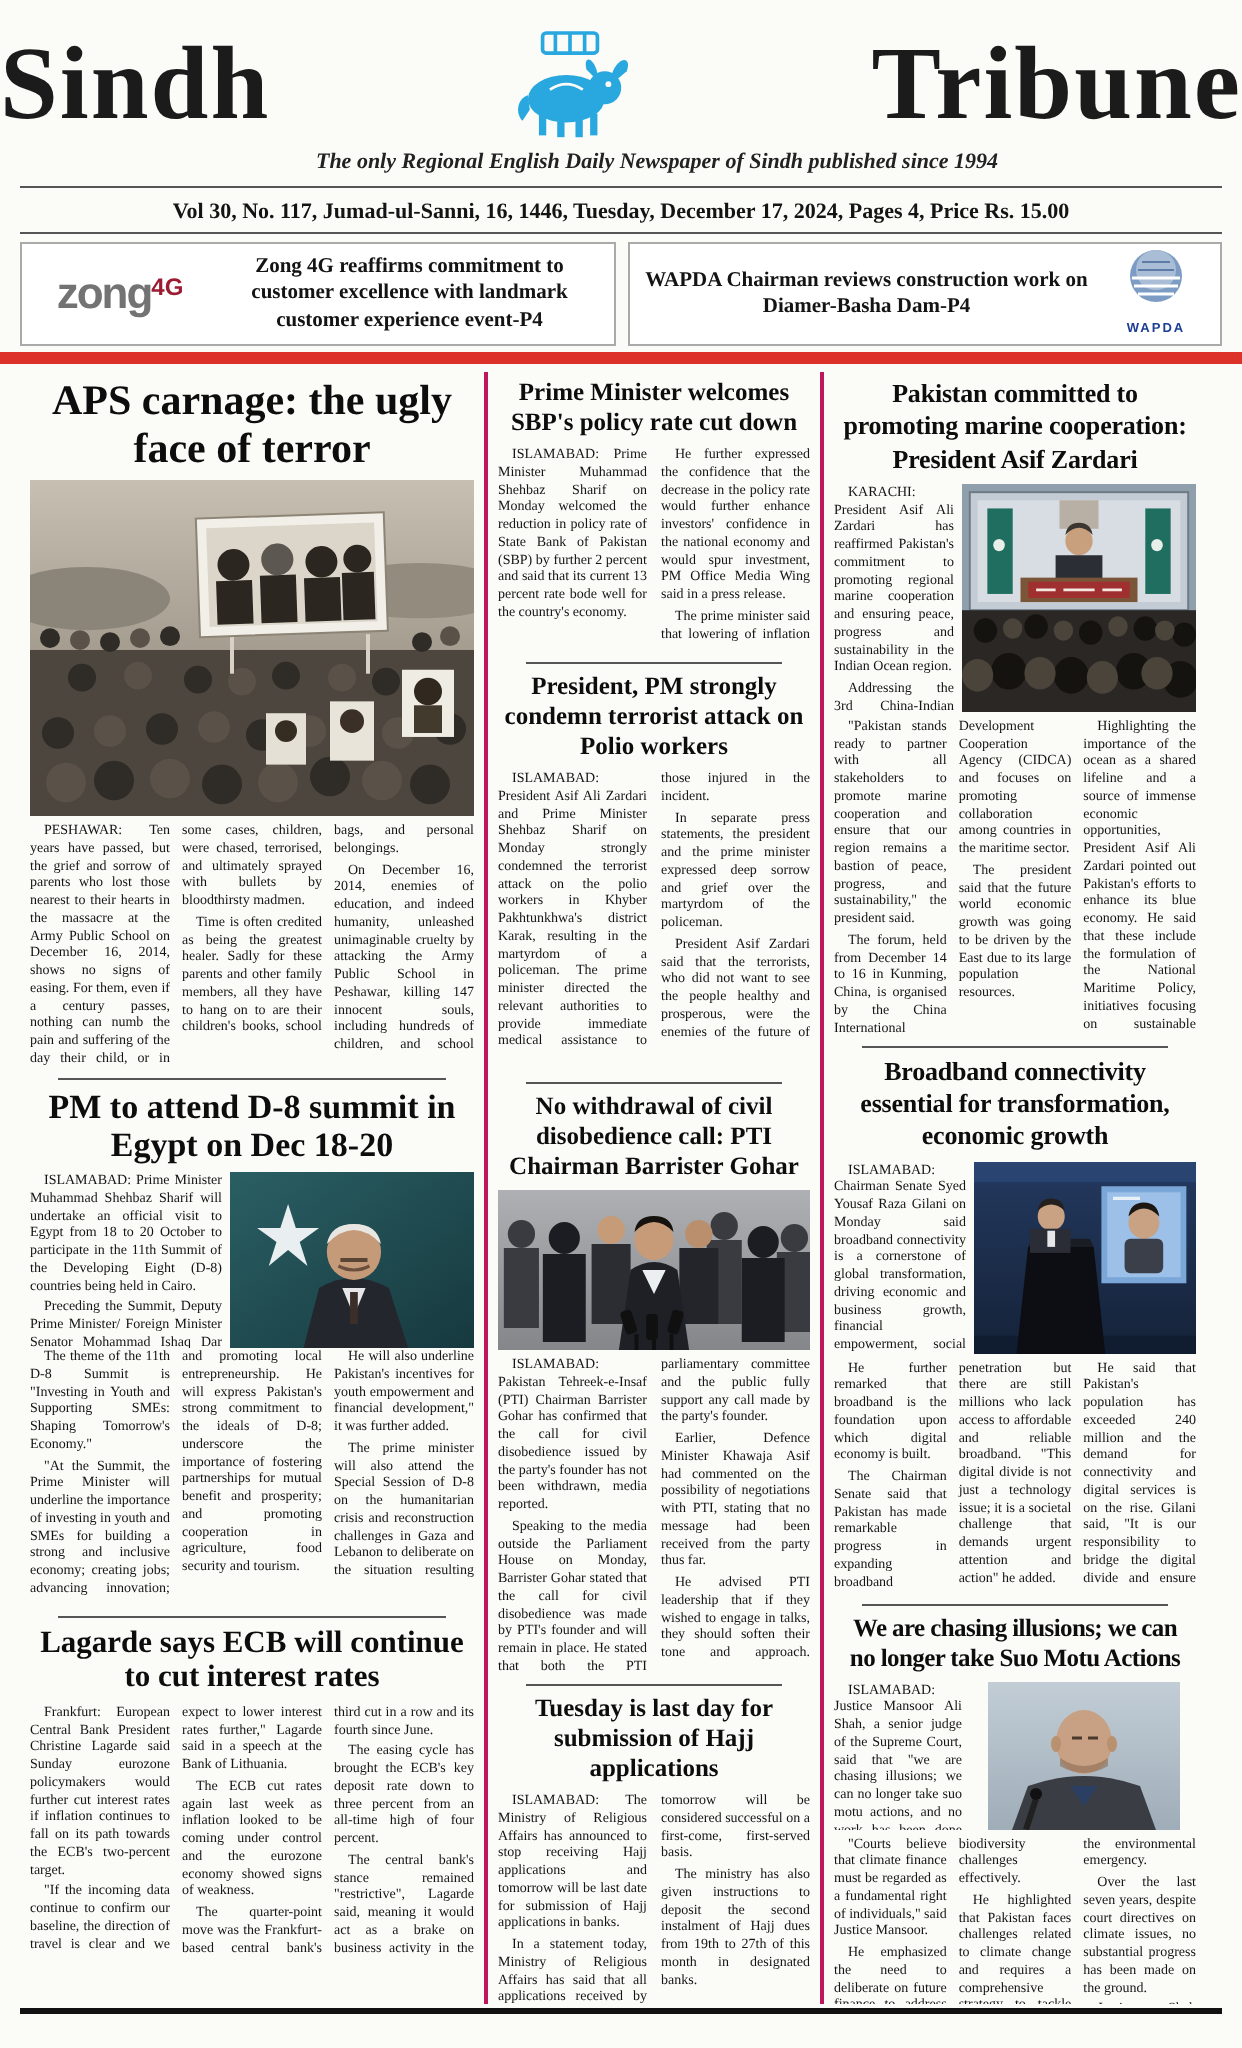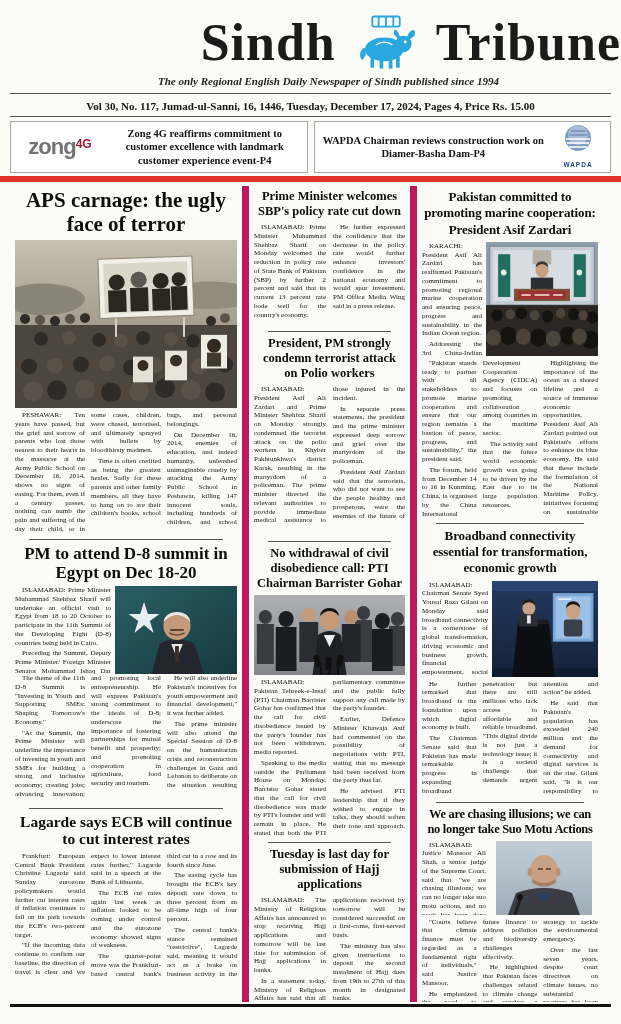--- a/index.html
+++ b/index.html
@@ -3,41 +3,41 @@
 <meta charset="utf-8">
 <style>
   html,body { margin:0; padding:0; background:#e9e9e6; }
   .page {
     width:621px; height:1024px; margin:0 auto; position:relative;
     background:#fbfbf8; color:#141414; overflow:hidden;
     font-family:"Liberation Serif","DejaVu Serif",serif;
   }
   
   .masthead { text-align:center; padding-top:14px; }
-  .mast-row { display:flex; justify-content:flex-end; align-items:center; gap:18px; }
+  .mast-row { display:flex; justify-content:space-between; align-items:center; gap:18px; }
   .mast-title { font-size:52px; font-weight:bold; line-height:1; letter-spacing:1px; color:#1b1b1b; }
   .bull-logo svg { width:64px; height:58px; display:block; }
   .tagline { font-style:italic; font-weight:bold; font-size:11px; margin-top:3px; color:#222;margin-left:36px; }
   .dateline-wrap { margin:6px 10px 0; border-top:1px solid #555; border-bottom:1px solid #555; padding:2px 0; text-align:center; }
   .dateline { font-weight:bold; font-size:11px; }
   
   .promos { display:flex; gap:6px; margin:4px 10px 3px; }
   .promo { flex:1; border:1px solid #aaa; background:#fff; display:flex; align-items:center; gap:6px; height:46px; padding:2px 6px; }
   .promo-headline { flex:1; font-weight:bold; font-size:10.5px; line-height:1.25; text-align:center; }
   .zong-logo { width:86px; text-align:center; font-family:"Liberation Sans","DejaVu Sans",sans-serif; }
   .zong-word { font-size:22px; font-weight:bold; color:#737373; letter-spacing:-1px; }
   .zong-badge { font-size:12px; font-weight:bold; color:#9b1b30; vertical-align:super; }
   .wapda-logo { width:52px; text-align:center; }
   .wapda-logo svg { width:30px; height:30px; display:block; margin:0 auto; }
   .wapda-label { font-family:"Liberation Sans","DejaVu Sans",sans-serif; font-size:6.5px; font-weight:bold; color:#1c3f94; letter-spacing:1px; }
   .red-bar { height:6px; background:#dd3229; margin:2px 0 4px; }
   
   .columns { display:grid; grid-template-columns:232px 168px 193px; padding:0 10px; height:816px; overflow:hidden; }
   .colgroup { padding:0 5px; overflow:hidden; }
-  .colgroup + .colgroup { border-left:7px solid #be185d; }
+  .colgroup + .colgroup { border-left:2px solid #be185d; }
   article { margin-bottom:2px; }
   .headline { font-weight:bold; text-align:center; line-height:1.12; margin:3px 2px 4px; color:#0d0d0d; }
   .h-left-xl { font-size:21px; }
   .h-left-lg { font-size:17px; }
   .h-left-md { font-size:15.5px; }
   .h-mid   { font-size:12.5px; line-height:1.2; }
   .h-right { font-size:13px; letter-spacing:-0.1px; line-height:1.25; }
   .h-right-sm { font-size:12.5px; letter-spacing:-0.3px; line-height:1.2; }
   .body { font-size:7px; line-height:1.25; text-align:justify; overflow:hidden; }
   .para { margin:0 0 2px; text-indent:7px; }
@@ -400,21 +400,21 @@
                   <circle cx="40" cy="93" r="8"></circle>
                   <circle cx="72" cy="95" r="8"></circle>
                   <circle cx="100" cy="93" r="8"></circle>
               </g>
             </svg>
           </div>
         </div>
         <div class="body cols-3 zardari-body">
             <p class="para">"Pakistan stands ready to partner with all stakeholders to promote marine cooperation and ensure that our region remains a bastion of peace, progress, and sustainability," the president said.</p>
             <p class="para">The forum, held from December 14 to 16 in Kunming, China, is organised by the China International Development Cooperation Agency (CIDCA) and focuses on promoting collaboration among countries in the maritime sector.</p>
-            <p class="para">The activity said that the future world economic growth was going to be driven by the East due to its large population resources.</p>
+            <p class="para">The president said that the future world economic growth was going to be driven by the East due to its large population resources.</p>
             <p class="para">Highlighting the importance of the ocean as a shared lifeline and a source of immense economic opportunities, President Asif Ali Zardari pointed out Pakistan's efforts to enhance its blue economy. He said that these include the formulation of the National Maritime Policy, initiatives focusing on sustainable fisheries and marine conservation and the Living Indus Project, which aims to protect ecosystems and combat pollution.</p>
           </div>
       </article>
 
       <hr class="art-rule">
 
       <article>
         <h3 class="headline h-right">Broadband connectivity essential for transformation, economic growth</h3>
         <div class="lead-row bb-row">
           <div class="body lead bb-lead">

